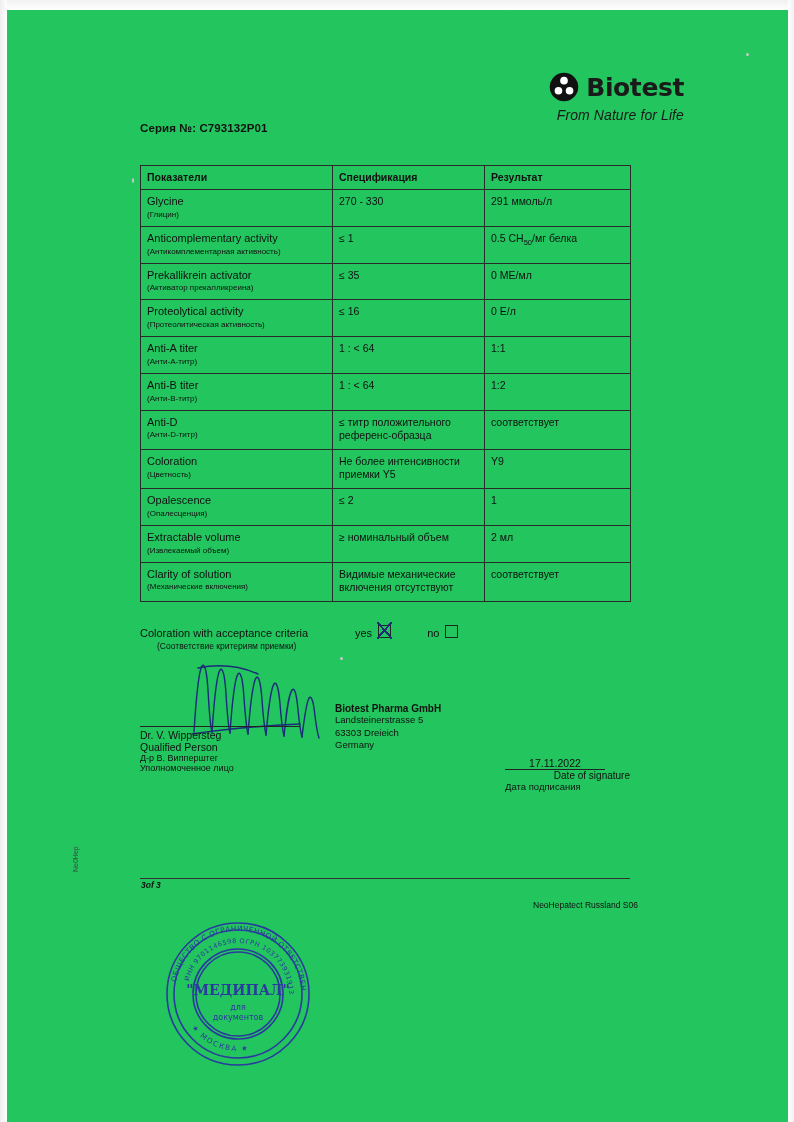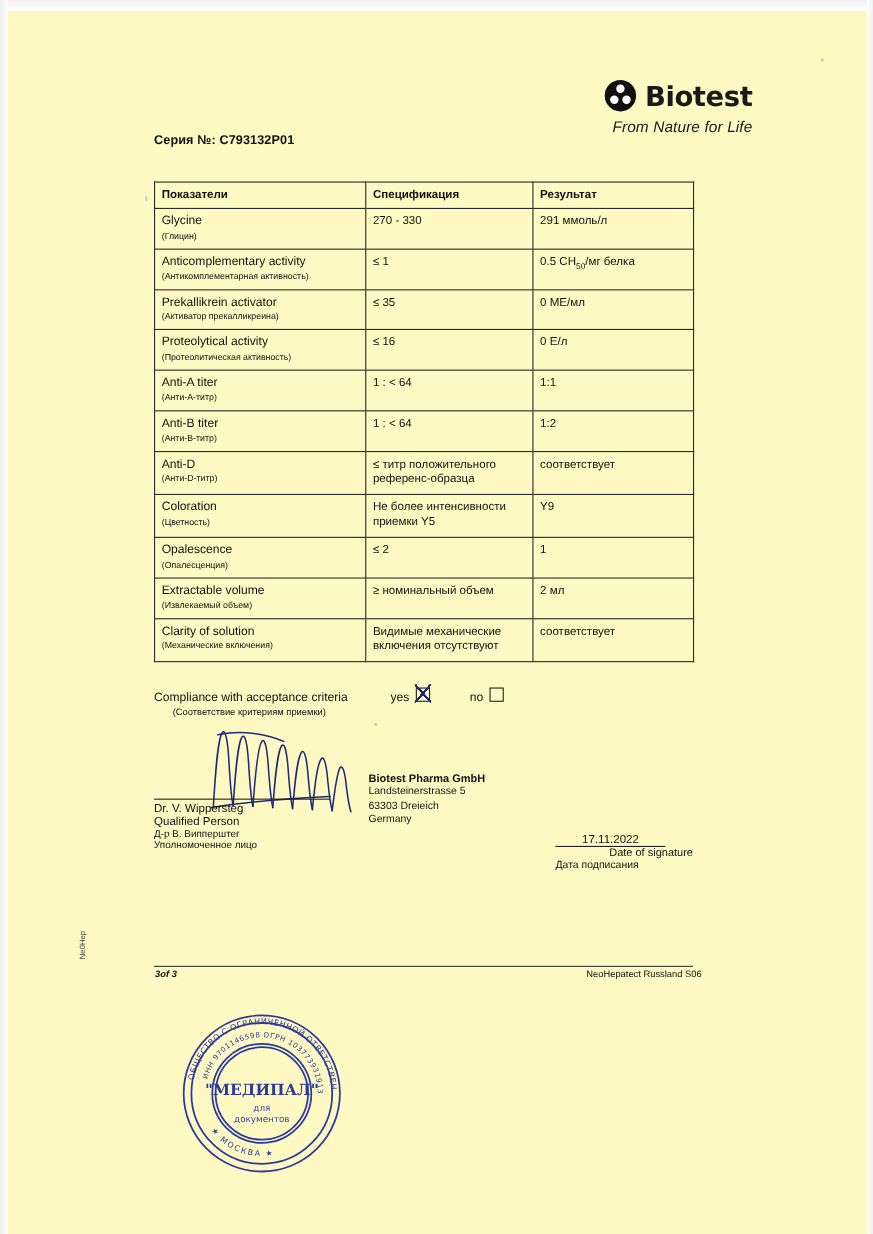--- a/index.html
+++ b/index.html
@@ -11,21 +11,21 @@
     width: 794px;
     height: 1122px;
     position: relative;
     font-family: "Liberation Sans", sans-serif;
     color: #111;
     overflow: hidden;
   }
   .page {
     position: absolute;
     inset: 0;
-    background: #fef9c3;
+    background: #22c55e;
   }
   
   .scan-edge-top {
     position: absolute;
     top: 0; left: 0; right: 0;
     height: 10px;
     background: linear-gradient(#f1f1f1, #ffffff);
   }
   .scan-edge-left {
     position: absolute;
@@ -257,21 +257,21 @@
     left: 141px;
     top: 880px;
     font-size: 8.5px;
     font-weight: bold;
     font-style: italic;
     color: #111;
   }
   .footer-right {
     position: absolute;
     left: 510px;
-    top: 880px;
+    top: 900px;
     font-size: 8.5px;
     color: #111;
     padding-left: 23px;
   }
   .side-code {
     position: absolute;
     left: 72px;
     top: 872px;
     font-size: 7px;
     color: #444;
@@ -424,21 +424,21 @@
           <div class="ru">(Механические включения)</div>
         </td>
         <td class="val">Видимые механические включения отсутствуют</td>
         <td class="val">соответствует</td>
       </tr>
     </tbody>
   </table>
 
   <div class="compliance">
     <div class="compl-row">
-      <span class="compl-label">Compliance with acceptance criteria</span>
+      <span class="compl-label">Coloration with acceptance criteria</span>
       <span class="yes-word">yes</span>
       <span class="box checked"></span>
       <span class="no-word">no</span>
       <span class="box"></span>
     </div>
     <div class="compl-sub">(Соответствие критериям приемки)</div>
   </div>
 
   <svg class="sig-svg" width="160" height="80" viewBox="0 0 160 80">
     <g fill="none" stroke="#1b2b7a" stroke-width="1.4" stroke-linecap="round">

